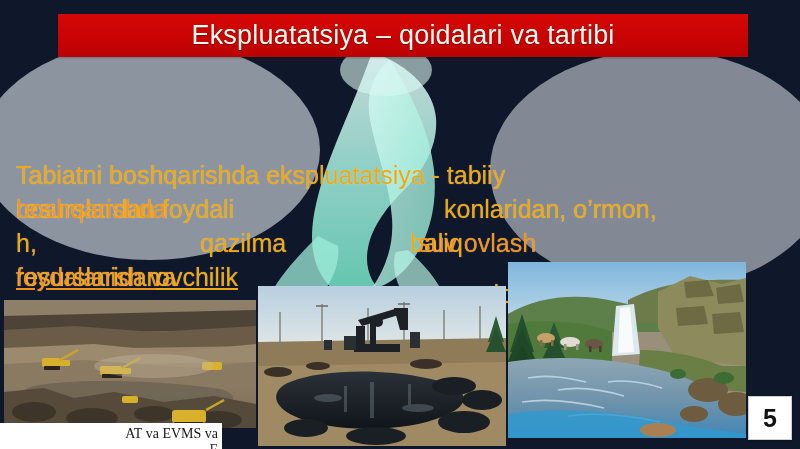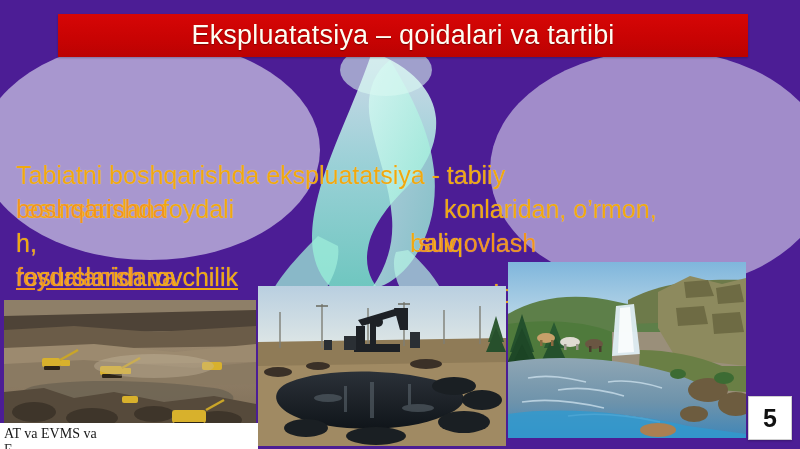--- a/index.html
+++ b/index.html
@@ -4,21 +4,21 @@
 <style>
   html,body{margin:0;padding:0;}
   body{
     width:800px;height:449px;overflow:hidden;
     background:#ffffff;
     font-family:"Liberation Sans", sans-serif;
     position:relative;
   }
   #slide{
     position:absolute;inset:0;
-    background:#4c1d95;
+    background:#0f172a;
     overflow:hidden;
   }
   
   .bg-art{position:absolute;inset:0;pointer-events:none;}
   .bg-art svg{position:absolute;left:0;top:0;}
 
   
   .title-banner{
     position:absolute;left:58px;top:14px;width:690px;height:43px;
     background:linear-gradient(180deg,#d60606 0%,#c90303 55%,#bb0202 100%);
@@ -62,29 +62,30 @@
     text-shadow:0 0 1px rgba(255,255,255,.55);
   }
   .frag.alt{color:#f2941c;}
 
   
   .photo{position:absolute;overflow:hidden;background:#9a8f7a;}
   .photo svg{display:block;}
 
   
   .caption-box{
-    position:absolute;left:0;top:423px;width:258px;height:26px;
+    position:absolute;left:0;top:423px;width:222px;height:26px;
     background:#ffffff;
     color:#171717;
     font-family:"Liberation Serif", serif;
     font-size:14px;
     line-height:16px;
     padding:3px 4px 0 4px;
     box-sizing:border-box;
     overflow:hidden;
+    text-align:right;
   }
   .caption-box .l2{opacity:.9;}
 
   
   .page-num{
     position:absolute;left:748px;top:396px;width:42px;height:42px;
     background:#ffffff;
     border:1px solid #cfcfcf;
     box-shadow:0 1px 2px rgba(0,0,0,.25);
     display:flex;align-items:center;justify-content:center;
@@ -136,20 +137,21 @@
 
 
   <div class="para-orange">
     <span class="frag" style="left:16px;top:160px;">Tabiatni boshqarishda ekspluatatsiya - tabiiy</span>
 
     <span class="frag" style="left:16px;top:194px;">resurslardan foydali</span>
     <span class="frag alt" style="left:16px;top:194px;">boshqarishda</span>
     <span class="frag" style="left:444px;top:194px;">konlaridan,  o’rmon,</span>
 
     <span class="frag" style="left:16px;top:228px;">h,</span>
+    <span class="frag" style="left:200px;top:228px;">qazilma</span>
     <span class="frag" style="left:410px;top:228px;">baliq</span>
     <span class="frag" style="left:16px;top:262px;">resurslaridan</span>
 
     <span class="frag alt" style="left:418px;top:228px;">suv ovlash</span>
     <span class="frag alt" style="left:16px;top:262px;text-decoration:underline;">foydalanish va</span>
     <span class="frag" style="left:156px;top:262px;text-decoration:underline;">ovchilik</span>
     <span class="frag" style="left:410px;top:279px;margin-left:28px;">maydo</span>
   </div>
 
   <div class="photo" style="left:4px;top:300px;width:252px;height:128px;">

